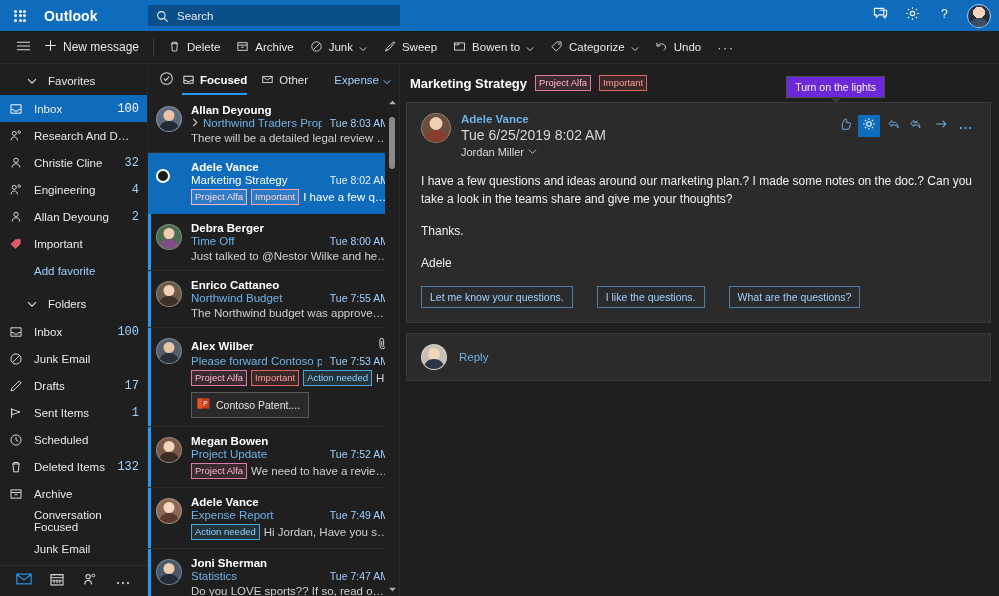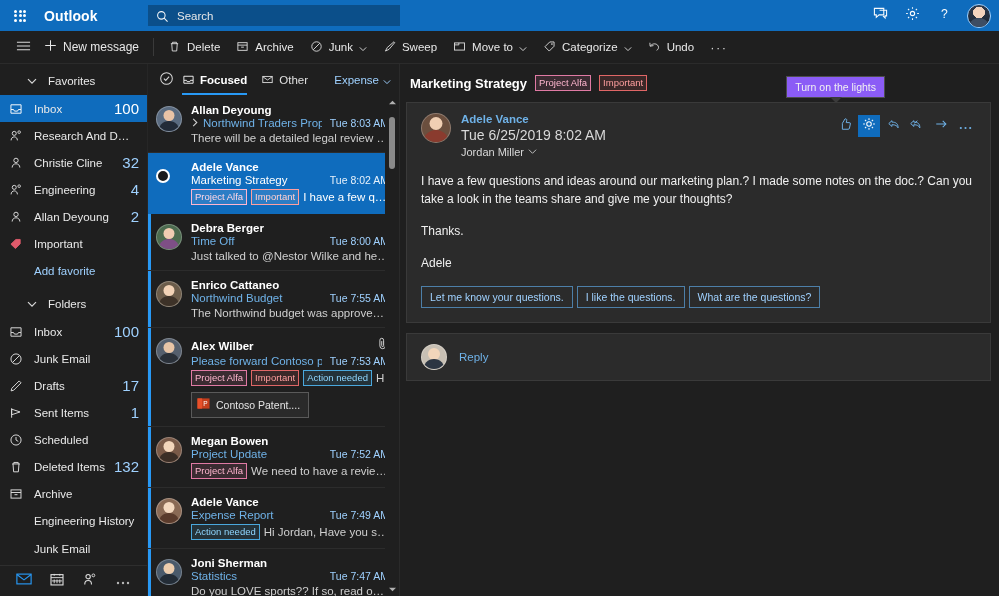--- a/index.html
+++ b/index.html
@@ -69,21 +69,21 @@
     font-size: 11.5px; color: #e9e9e9;
   }
   .sb-group .gchev { width: 16px; margin-right: 8px; display: flex; align-items: center; justify-content: center; }
   .sb-item {
     display: flex; align-items: center; height: 27px; padding-left: 8px; padding-right: 8px;
     cursor: pointer; font-size: 11.5px; color: #e9e9e9; position: relative;
   }
   .sb-item.active { background: #0F6CBD; }
   .sb-ico { width: 16px; flex: 0 0 16px; margin-right: 10px; display: flex; align-items: center; justify-content: center; }
   .sb-label { flex: 1 1 auto; overflow: hidden; white-space: nowrap; text-overflow: ellipsis; }
-  .sb-count { font-size: 15px; color: #9fd1ff; margin-left: 6px; }
+  .sb-count { font-size: 12px; color: #9fd1ff; margin-left: 6px; font-family: Liberation Mono, monospace; }
   .sb-item.active .sb-count { color: #ffffff; }
   .sb-link { padding-left: 34px; font-size: 11.5px; color: #9fd1ff; height: 27px; display: flex; align-items: center; cursor: pointer; }
   .sb-sub { padding-left: 34px; font-size: 11.5px; color: #e9e9e9; height: 28px; display: flex; align-items: center; cursor: pointer; }
   .sb-bottom {
     height: 31px; flex: 0 0 31px; display: flex; align-items: center; justify-content: space-around;
     border-top: 1px solid #2e2e2e; padding: 0 8px;
   }
   .sb-bottom .bico { width: 26px; height: 22px; display: flex; align-items: center; justify-content: center; cursor: pointer; }
   .sb-bottom .bico.active { color: #2899f5; }
 
@@ -158,32 +158,32 @@
   .mh-av::after { content:""; position:absolute; left:50%; top:58%; width:26px; height:18px; border-radius:13px 13px 0 0; transform:translateX(-50%); background:#8a3b2e; }
   .mh-txt { flex: 1 1 auto; min-width: 0; }
   .mh-name { font-size: 11.5px; color: #6fb2e8; font-weight: bold; }
   .mh-date { font-size: 14px; color: #d8d8d8; margin-top: 2px; }
   .mh-to { font-size: 11px; color: #d8d8d8; margin-top: 3px; display: flex; align-items: center; gap: 4px; }
   .mh-actions { display: flex; align-items: center; gap: 2px; margin-left: auto; padding-top: 2px; }
   .act { width: 22px; height: 22px; display: flex; align-items: center; justify-content: center; cursor: pointer; color: #6fb2e8; }
   .act.on { background: #0F6CBD; color: #ffffff; }
   .mbody { margin-top: 14px; font-size: 12px; line-height: 18px; color: #f0f0f0; }
   .mbody p { margin-bottom: 14px; }
-  .suggest { display: flex; gap: 4px; margin-top: 2px; }
+  .suggest { display: flex; gap: 24px; margin-top: 2px; }
   .sug-btn {
     border: 1px solid #4d7fa8; background: transparent; color: #9fd1ff; font-size: 10.5px;
     padding: 4px 8px; cursor: pointer; font-family: "Liberation Sans", sans-serif;
   }
   .reply-card { margin-top: 10px; padding: 10px 14px; display: flex; align-items: center; gap: 12px; flex: 0 0 auto; cursor: text; }
   .reply-av { width: 26px; height: 26px; border-radius: 50%; flex: 0 0 26px; position: relative; overflow: hidden; background:#c8c0b4; border:1px solid rgba(255,255,255,.25); }
   .reply-av::before { content:""; position:absolute; left:50%; top:12%; width:12px; height:12px; border-radius:50%; transform:translateX(-50%); background:#f2d6bb; }
   .reply-av::after { content:""; position:absolute; left:50%; top:58%; width:22px; height:16px; border-radius:11px 11px 0 0; transform:translateX(-50%); background:#2c3542; }
   .reply-label { font-size: 11.5px; color: #6fb2e8; }
   .tooltip {
-    position: absolute; right: 114px; top: 12px; background: #8b5cf6; border: 1px solid #4d4d4d;
+    position: absolute; right: 114px; top: 12px; background: #6d28d9; border: 1px solid #4d4d4d;
     color: #f2f2f2; font-size: 10.5px; padding: 4px 8px; white-space: nowrap; z-index: 20;
   }
   .tooltip::after {
     content:""; position: absolute; left: 50%; bottom: -6px; transform: translateX(-50%);
     border-left: 6px solid transparent; border-right: 6px solid transparent; border-top: 6px solid #3b3b3b;
   }
 </style>
 </head>
 <body>
 
@@ -297,21 +297,21 @@
       </span>
       <span>Sweep</span>
     </div>
     <div class="cmd-item">
       <span>
         <svg width="13" height="13" viewBox="0 0 16 16">
             <rect x="1.8" y="3.6" width="12.4" height="8.8" fill="none" stroke="#e0e0e0" stroke-width="1.1"></rect>
             <path d="M1.8 6h5.4V3.6" stroke="#e0e0e0" stroke-width="1.1" fill="none"></path>
           </svg>
       </span>
-      <span>Move to</span>
+      <span>Bowen to</span>
       <span class="chev">
         <svg width="8" height="8" viewBox="0 0 10 10">
             <path d="M1 3l4 4 4-4" fill="none" stroke="#d6d6d6" stroke-width="1.2"></path>
           </svg>
       </span>
     </div>
     <div class="cmd-item">
       <span>
         <svg width="13" height="13" viewBox="0 0 16 16">
             <path d="M2.4 8.3l5.9-5.9h5.3v5.3l-5.9 5.9z" fill="none" stroke="#e0e0e0" stroke-width="1.1"></path>
@@ -496,21 +496,21 @@
           <span class="sb-ico">
             <svg width="14" height="14" viewBox="0 0 16 16">
                 <rect x="2.3" y="3.3" width="11.4" height="9.4" fill="none" stroke="#dcdcdc" stroke-width="1.1"></rect>
                 <path d="M2.3 6.3h11.4M6.3 8.8h3.4" stroke="#dcdcdc" stroke-width="1.1"></path>
               </svg>
           </span>
           <span class="sb-label">Archive</span>
           <span class="sb-count"></span>
         </div>
 
-        <div class="sb-sub">Engineering History</div>
+        <div class="sb-sub">Conversation Focused</div>
         <div class="sb-sub">Junk Email</div>
       </div>
 
       <div class="sb-bottom">
         <div class="bico active">
           <span>
             <svg width="16" height="14" viewBox="0 0 18 14">
                 <rect x="1" y="1.5" width="16" height="11" fill="none" stroke="#2899f5" stroke-width="1.3"></rect>
                 <path d="M1 2l8 6 8-6" fill="none" stroke="#2899f5" stroke-width="1.3"></path>
               </svg>

